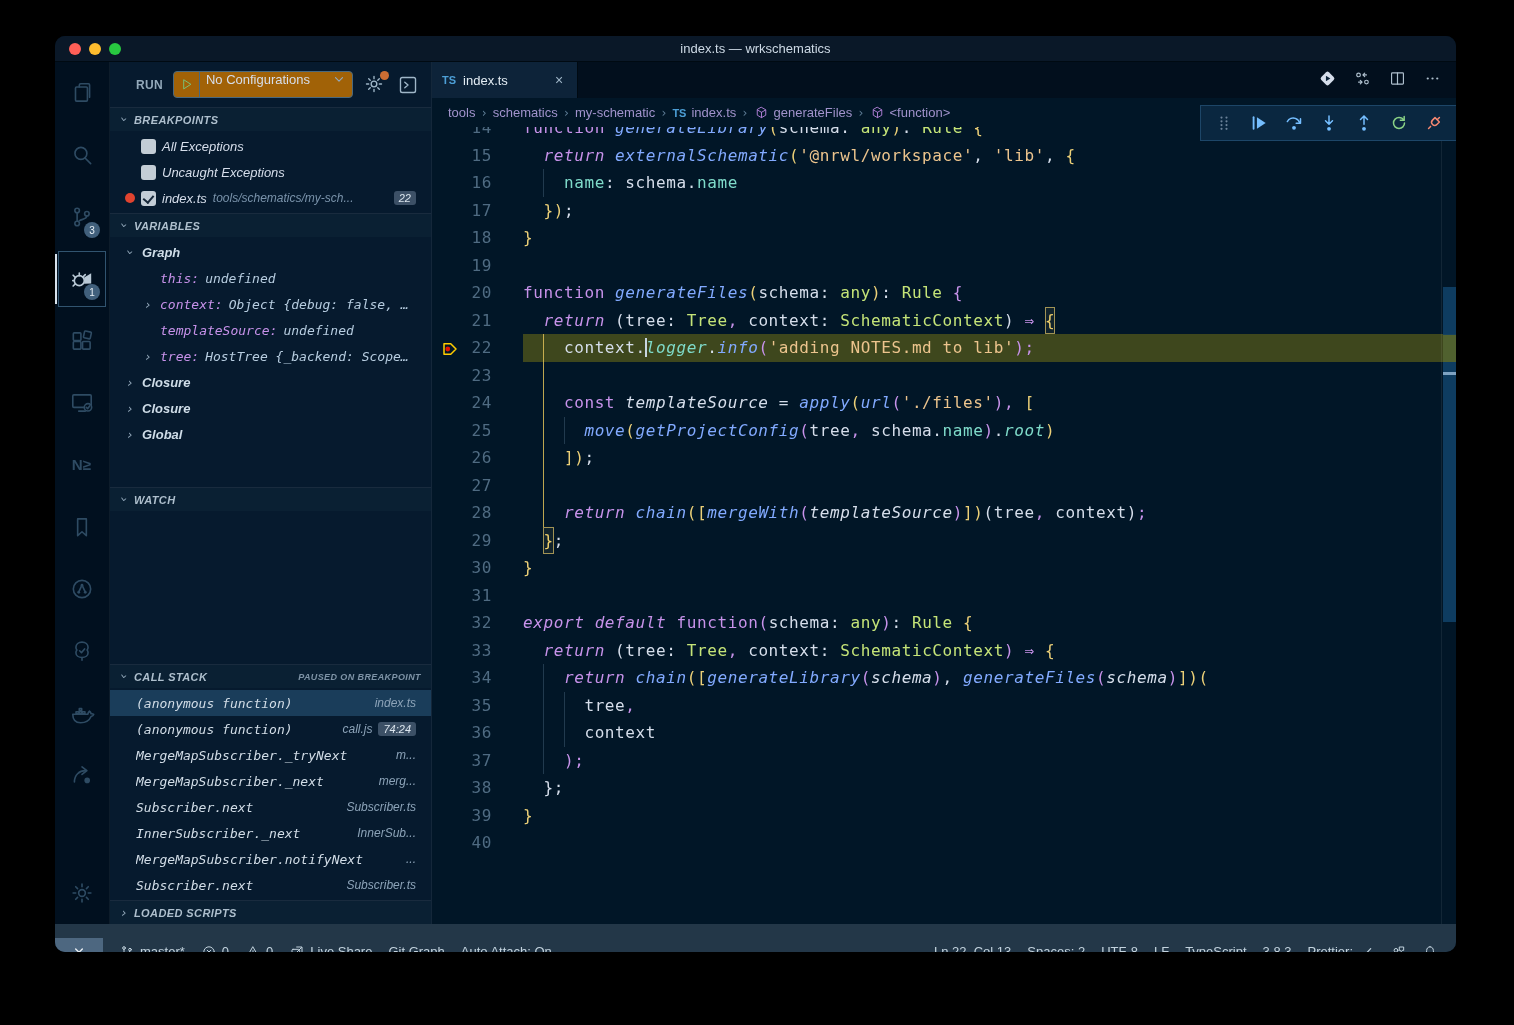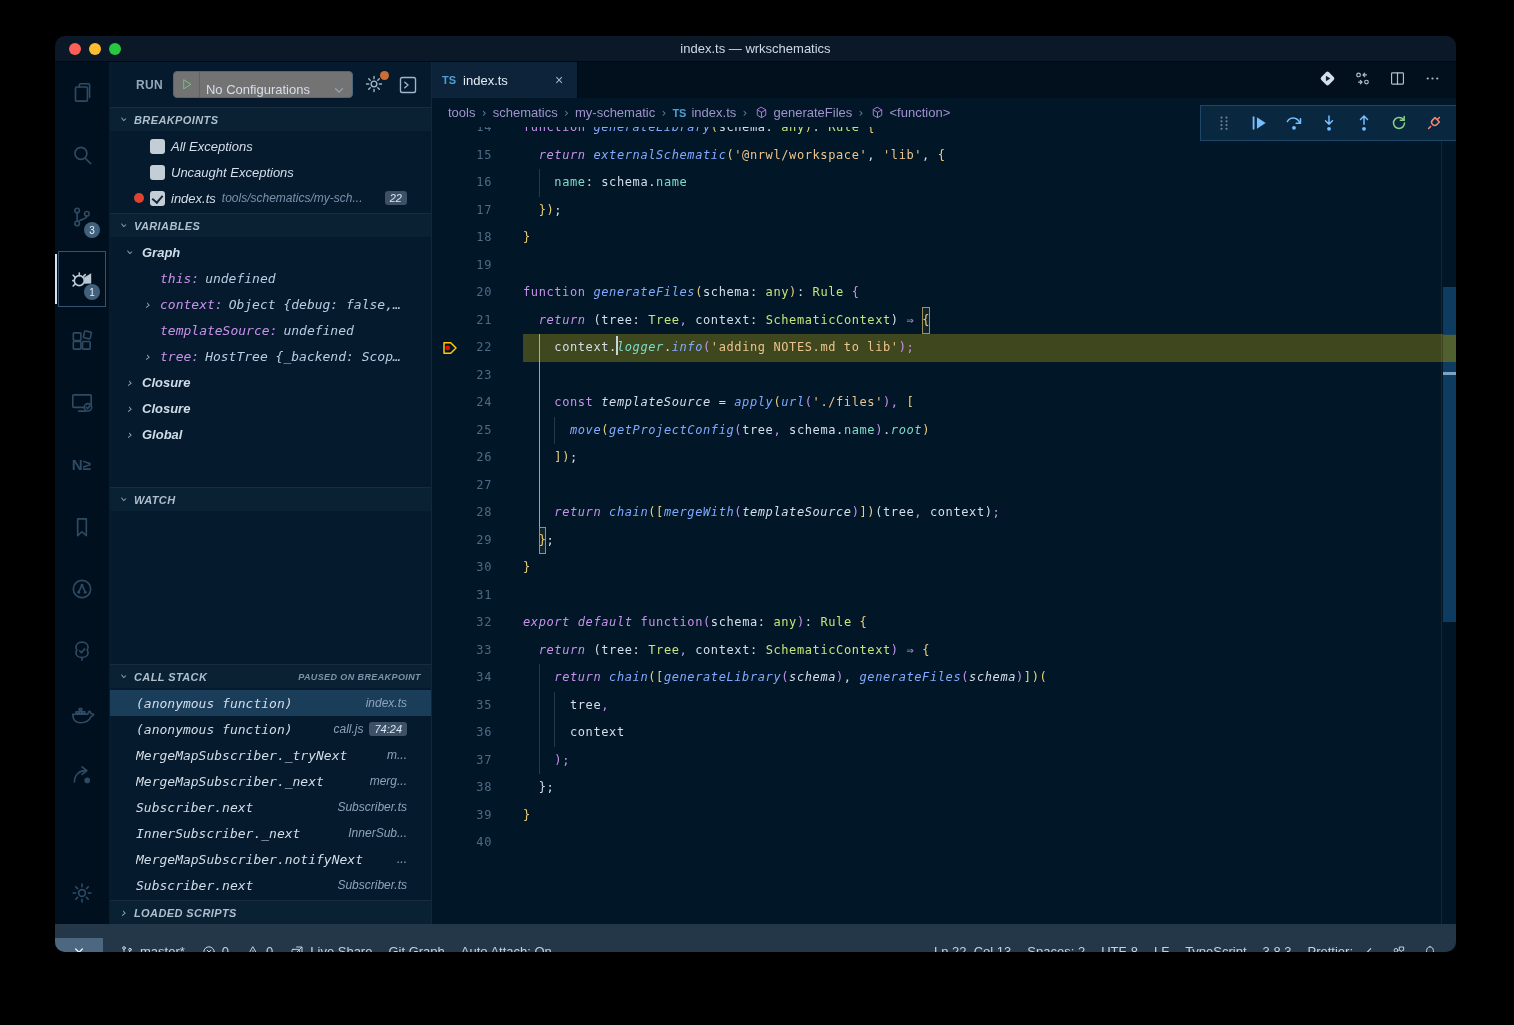--- a/index.html
+++ b/index.html
@@ -21,38 +21,38 @@
   .act-item .ico{width:26px;height:26px;}
   .act-item.active{color:#b9c9d6;}
   .act-item.active::before{content:"";position:absolute;left:0;top:6px;bottom:6px;width:2px;background:#d7e2ec;}
   .act-item.active::after{content:"";position:absolute;inset:3px;border:1px solid #31546f;}
   .act-badge{position:absolute;right:9px;bottom:10px;min-width:16px;height:16px;border-radius:9px;background:#41607c;
     color:#e8f0f6;font-size:10px;display:flex;align-items:center;justify-content:center;padding:0 3px;}
   
   .sidebar{width:322px;flex:none;background:#061a2e;display:flex;flex-direction:column;border-right:1px solid rgba(255,255,255,.06);font-size:13px;color:#c9d7e2;}
   .runbar{height:45px;flex:none;display:flex;align-items:center;padding:0 12px 0 26px;gap:10px;}
   .run-label{font-size:12px;font-weight:bold;color:#93a9ba;letter-spacing:.3px;}
-  .run-dropdown{flex:1;height:27px;border:1px solid #49697f;border-radius:4px;display:flex;align-items:flex-end;background:#737373;overflow:hidden;}
+  .run-dropdown{flex:1;height:27px;border:1px solid #49697f;border-radius:4px;display:flex;align-items:flex-start;background:#a16207;overflow:hidden;}
   .run-play{width:26px;height:100%;display:flex;align-items:center;justify-content:center;color:#79c57e;border-right:1px solid #49697f;}
   .run-play .ico{width:15px;height:15px;}
   .run-config{flex:1;padding:0 6px;color:#d6deeb;font-size:13px;white-space:nowrap;}
   .run-chev{width:20px;color:#93a9ba;display:flex;align-items:center;}
   .run-chev .ico{width:14px;height:14px;}
   .run-gear{position:relative;width:24px;height:24px;color:#9fb6c8;}
   .run-gear .dot{position:absolute;right:-2px;top:-2px;width:9px;height:9px;border-radius:50%;background:#cc6d33;}
   .run-console{width:22px;height:22px;color:#9fb6c8;}
   .section{border-top:1px solid rgba(255,255,255,.08);display:flex;flex-direction:column;font-style:italic;}
   .sec-header{height:23px;flex:none;display:flex;align-items:center;padding:0 10px 0 8px;gap:4px;background:#0a2033;}
   .sec-title{font-size:11px;font-weight:bold;color:#aebfcd;letter-spacing:.4px;}
   .sec-right{margin-left:auto;font-size:9px;font-weight:bold;color:#7e93a6;letter-spacing:.4px;}
   .chev{display:inline-block;width:12px;color:#8ea3b5;font-size:13px;line-height:1;text-align:center;flex:none;
     font-family:"DejaVu Sans Mono",monospace;}
   .chev.down{transform:rotate(90deg);}
   .rows{padding:2px 0;}
-  .row{height:26px;display:flex;align-items:center;padding:0 24px;gap:6px;white-space:nowrap;overflow:hidden;}
+  .row{height:26px;display:flex;align-items:center;padding:0 15px;gap:6px;white-space:nowrap;overflow:hidden;}
   .row.selected{background:#1a3d5a;}
   .bp-dot{width:10px;height:10px;border-radius:50%;background:#e0432f;flex:none;}
   .bp-dot.empty{background:transparent;}
   .checkbox{width:15px;height:15px;border-radius:3px;background:#c3cdd6;flex:none;position:relative;}
   .checkbox.checked::after{content:"";position:absolute;left:4px;top:2px;width:5px;height:8px;border:solid #17283a;border-width:0 2px 2px 0;transform:rotate(40deg);}
   .bp-label{color:#d6deeb;}
   .bp-path{color:#7a93ab;font-size:12px;overflow:hidden;text-overflow:ellipsis;flex:1;}
   .mini-badge{background:#3c5066;color:#dbe5ee;font-size:11px;border-radius:3px;padding:1px 5px;flex:none;}
   .var-row{font-family:"DejaVu Sans Mono",monospace;font-size:13px;}
   .var-name{color:#c792ea;}
@@ -71,21 +71,21 @@
   .tab-name{font-size:13px;color:#e3ecf3;flex:1;}
   .tab-close{color:#9fb6c8;font-size:14px;width:16px;text-align:center;}
   .tab-actions{margin-left:auto;display:flex;align-items:center;gap:16px;padding-right:14px;color:#aebfcd;}
   .tab-actions .ico{width:19px;height:19px;}
   .breadcrumb{height:29px;flex:none;display:flex;align-items:center;padding:0 16px;gap:5px;font-size:13px;color:#a193cc;background:#011627;white-space:nowrap;}
   .crumb{display:flex;align-items:center;gap:5px;}
   .crumb-sep{color:#5f7e97;font-family:"DejaVu Sans Mono",monospace;font-size:12px;}
   .crumb .ico{width:15px;height:15px;color:#b180d7;}
   .crumb .ts-badge{color:#4d9fd6;font-weight:bold;font-size:11px;}
   
-  .code-area{flex:1;position:relative;overflow:hidden;font-family:"DejaVu Sans Mono",monospace;font-size:12px;letter-spacing:.6px;}
+  .code-area{flex:1;position:relative;overflow:hidden;font-family:"DejaVu Sans Mono",monospace;font-size:16px;letter-spacing:.6px;}
   .code-scroll{margin-top:-13px;}
   .line{display:flex;height:27.5px;line-height:27.5px;white-space:pre;}
   .gut{width:91px;flex:none;position:relative;}
   .ln{position:absolute;right:31px;color:#4f6b82;}
   .gut .dbg{position:absolute;left:9px;top:5px;width:18px;height:18px;}
   .content{flex:1;}
   .line.cur .content{background:#3e471d;}
   .tok{display:inline-block;white-space:pre;}
   .wh{color:#d6deeb}.k{color:#c792ea}.ki{color:#c792ea;font-style:italic}
   .f{color:#82aaff;font-style:italic}.v{color:#d6deeb}.vi{color:#d6deeb;font-style:italic}

